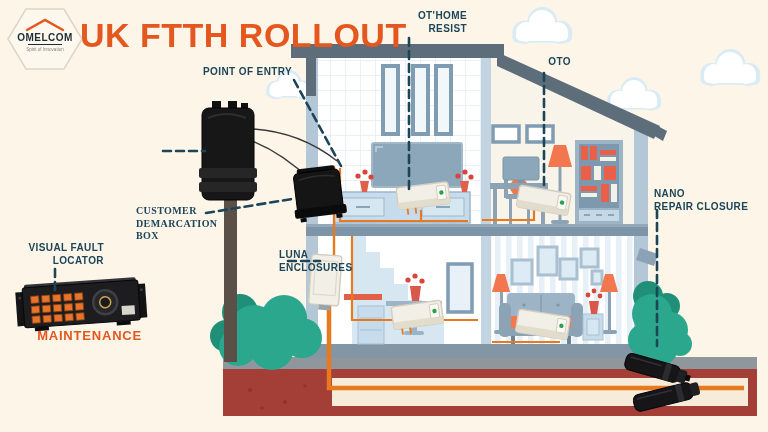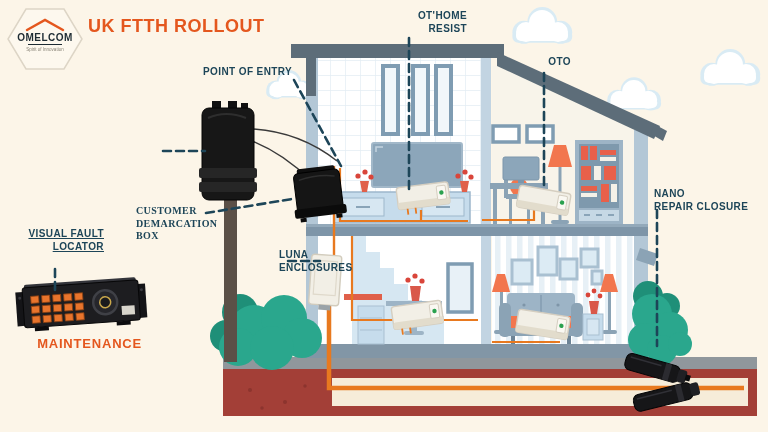--- a/index.html
+++ b/index.html
@@ -1,19 +1,19 @@
 <!DOCTYPE html>
 <html><head>
 <meta charset="utf-8">
 <style>
   html,body{margin:0;padding:0;}
   .stage{position:relative;width:768px;height:432px;background:#fcf5e8;overflow:hidden;
          font-family:"Liberation Sans",sans-serif;}
   .scene{position:absolute;left:0;top:0;}
-  .title{position:absolute;left:88px;top:16px;font-size:18px;font-weight:bold;
+  .title{position:absolute;left:80px;top:16px;font-size:34px;font-weight:bold;
          color:#e4571e;letter-spacing:.5px;}
   .lbl{position:absolute;color:#1d4558;font-size:10px;font-weight:bold;
        letter-spacing:.4px;line-height:1.25;white-space:pre-line;}
   .center{text-align:right;}
   .maint{color:#e4571e;font-size:13px;letter-spacing:.8px;}
   .logo{position:absolute;left:6px;top:3px;}
 </style>
 </head>
 <body>
 
@@ -415,24 +415,24 @@
 
   <div class="lbl" style="left:203px;top:66px;">POINT OF ENTRY</div>
 
   <div class="lbl center" style="left:517px;top:56px;width:54px;">OTO</div>
 
 
   <div class="lbl" style="left:136px;top:205px;width:90px;font-family:Liberation Serif, serif;">CUSTOMER
 DEMARCATION
 BOX</div>
 
-  <div class="lbl center" style="left:12px;top:228px;width:92px;text-decoration:underline;">VISUAL FAULT
+  <div class="lbl center" style="left:12px;top:242px;width:92px;">VISUAL FAULT
 LOCATOR</div>
 
   <div class="lbl" style="left:247px;top:249px;width:70px;margin-left:32px;">LUNA
 ENCLOSURES</div>
 
   <div class="lbl" style="left:654px;top:188px;width:100px;">NANO
 REPAIR CLOSURE</div>
 
-  <div class="lbl maint center" style="left:18px;top:336px;width:124px;">MAINTENANCE</div>
+  <div class="lbl maint center" style="left:18px;top:328px;width:124px;">MAINTENANCE</div>
 
 </div>
 
 </body></html>

